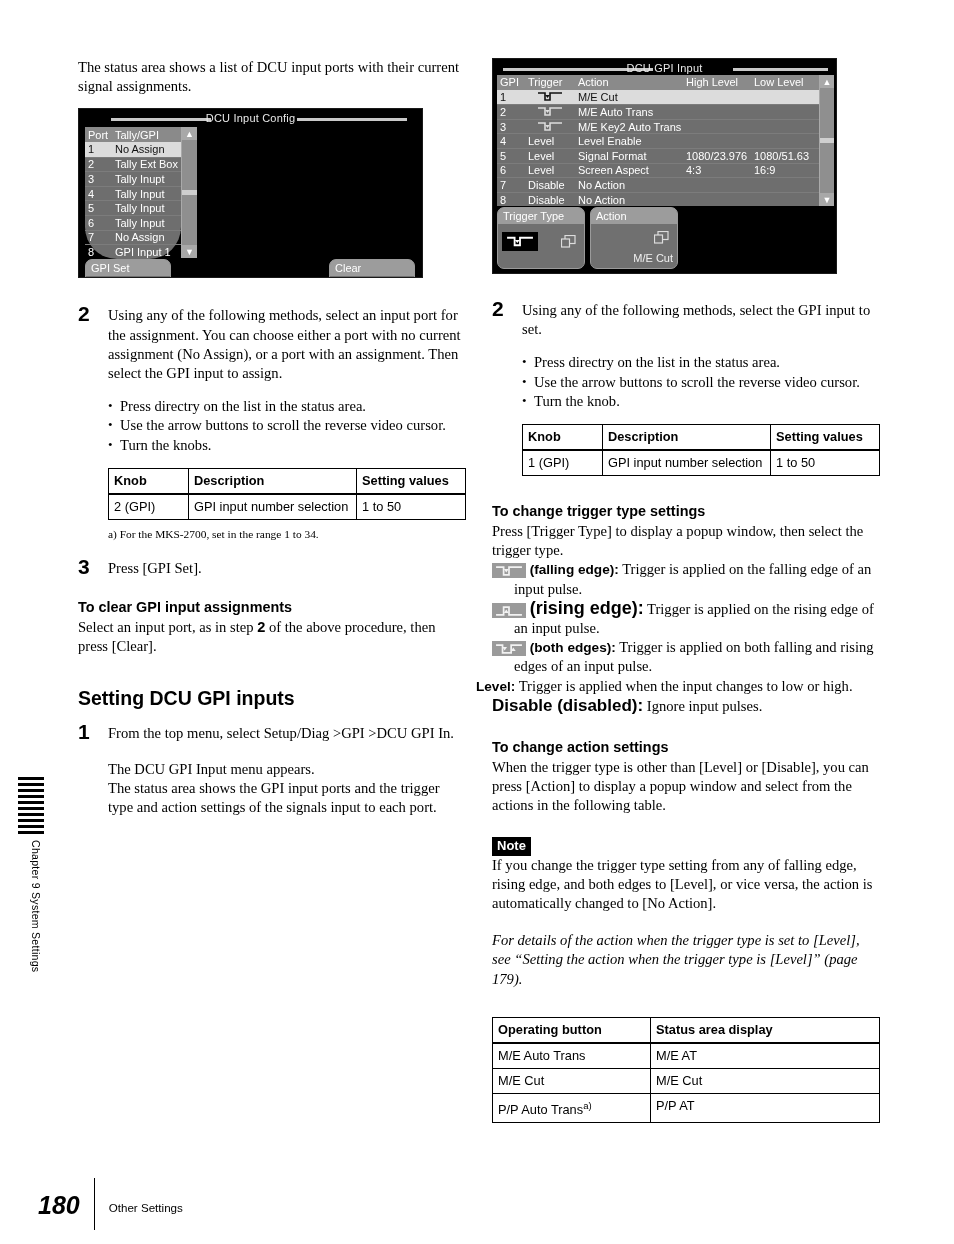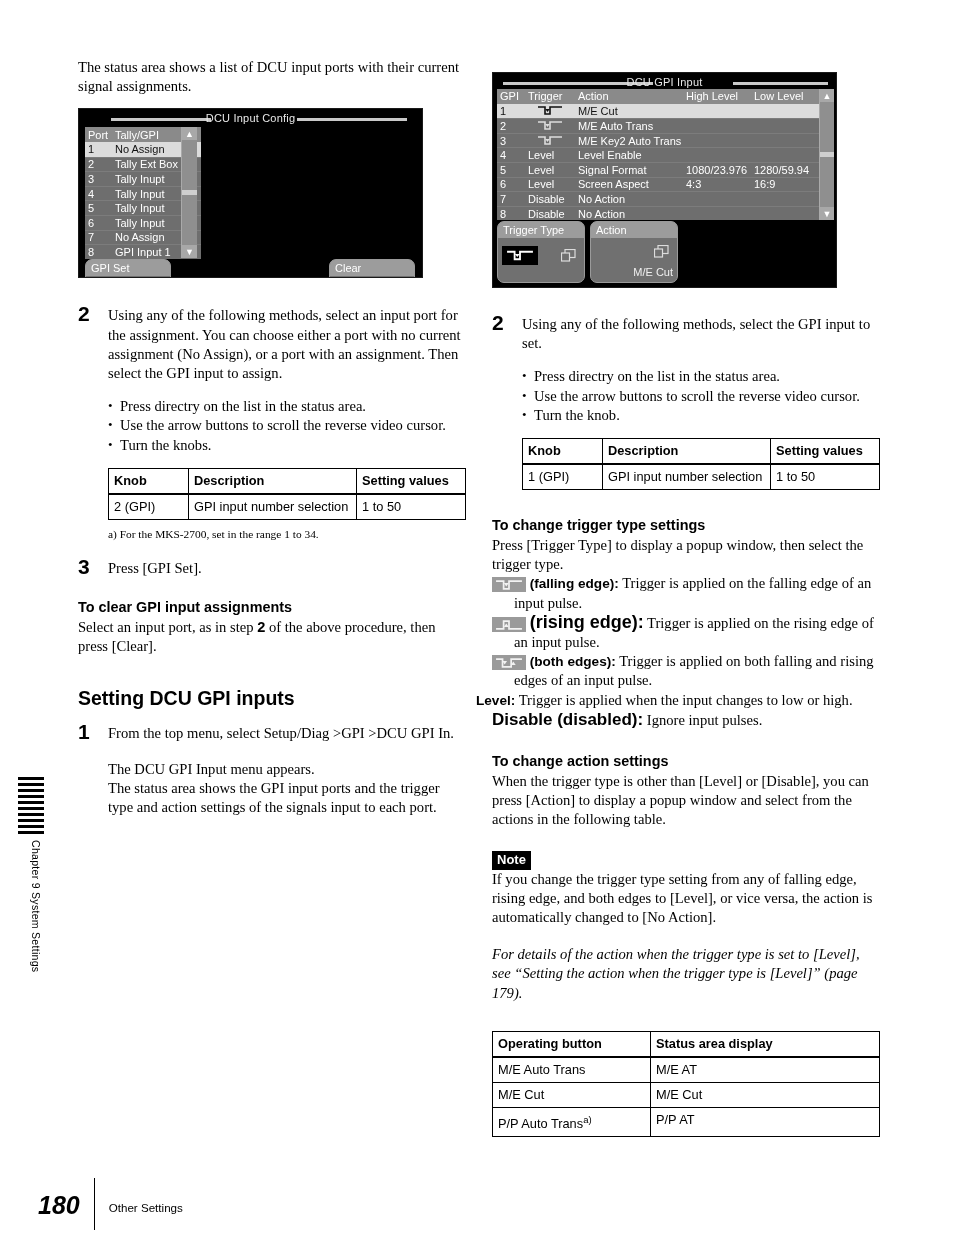--- a/index.html
+++ b/index.html
@@ -10,21 +10,21 @@
     font-family: "Liberation Serif", serif;
     color: #000;
     position: relative;
     overflow: hidden;
   }
 
   
   .page { position: absolute; inset: 0; }
 
   .col-left  { position: absolute; left: 78px;  top: 58px; width: 388px; }
-  .col-right { position: absolute; left: 492px; top: 72px; width: 388px; }
+  .col-right { position: absolute; left: 492px; top: 58px; width: 388px; }
 
   
   .body-txt {
     font-family: "Liberation Serif", serif;
     font-size: 14.6px;
     line-height: 19.2px;
     text-align: left;
   }
   .sans-b {
     font-family: "Liberation Sans", sans-serif;
@@ -236,21 +236,21 @@
 
   <div class="col-left">
 
     <p class="body-txt" style="margin:0 0 12px 0;">The status area shows a list of DCU input ports with their current signal assignments.</p>
 
     <div class="shot" style="width:345px;height:170px;">
       <div class="title-rule" style="left:32px;width:100px;"></div>
       <div class="title-rule" style="left:218px;width:110px;"></div>
       <div class="shot-title">DCU Input Config</div>
 
-      <div class="lst" style="left:6px;top:18px;width:116px;">
+      <div class="lst" style="left:6px;top:18px;width:96px;border-radius:32px;">
         <div class="lrow hdr">
           <div style="width:27px;">Port</div>
           <div style="flex:1;">Tally/GPI</div>
         </div>
         <div class="lrow sel">
           <div style="width:27px;">1</div>
           <div style="flex:1;">No Assign</div>
         </div>
         <div class="lrow alt">
           <div style="width:27px;">2</div>
@@ -402,21 +402,21 @@
           <div style="width:108px;">Level Enable</div>
           <div style="width:68px;"></div>
           <div style="flex:1;"></div>
         </div>
 
         <div class="lrow alt">
           <div style="width:28px;">5</div>
           <div style="width:50px;">Level</div>
           <div style="width:108px;">Signal Format</div>
           <div style="width:68px;">1080/23.976</div>
-          <div style="flex:1;">1280/59.94</div>
+          <div style="flex:1;">1080/51.63</div>
         </div>
 
         <div class="lrow alt">
           <div style="width:28px;">6</div>
           <div style="width:50px;">Level</div>
           <div style="width:108px;">Screen Aspect</div>
           <div style="width:68px;">4:3</div>
           <div style="flex:1;">16:9</div>
         </div>
 

